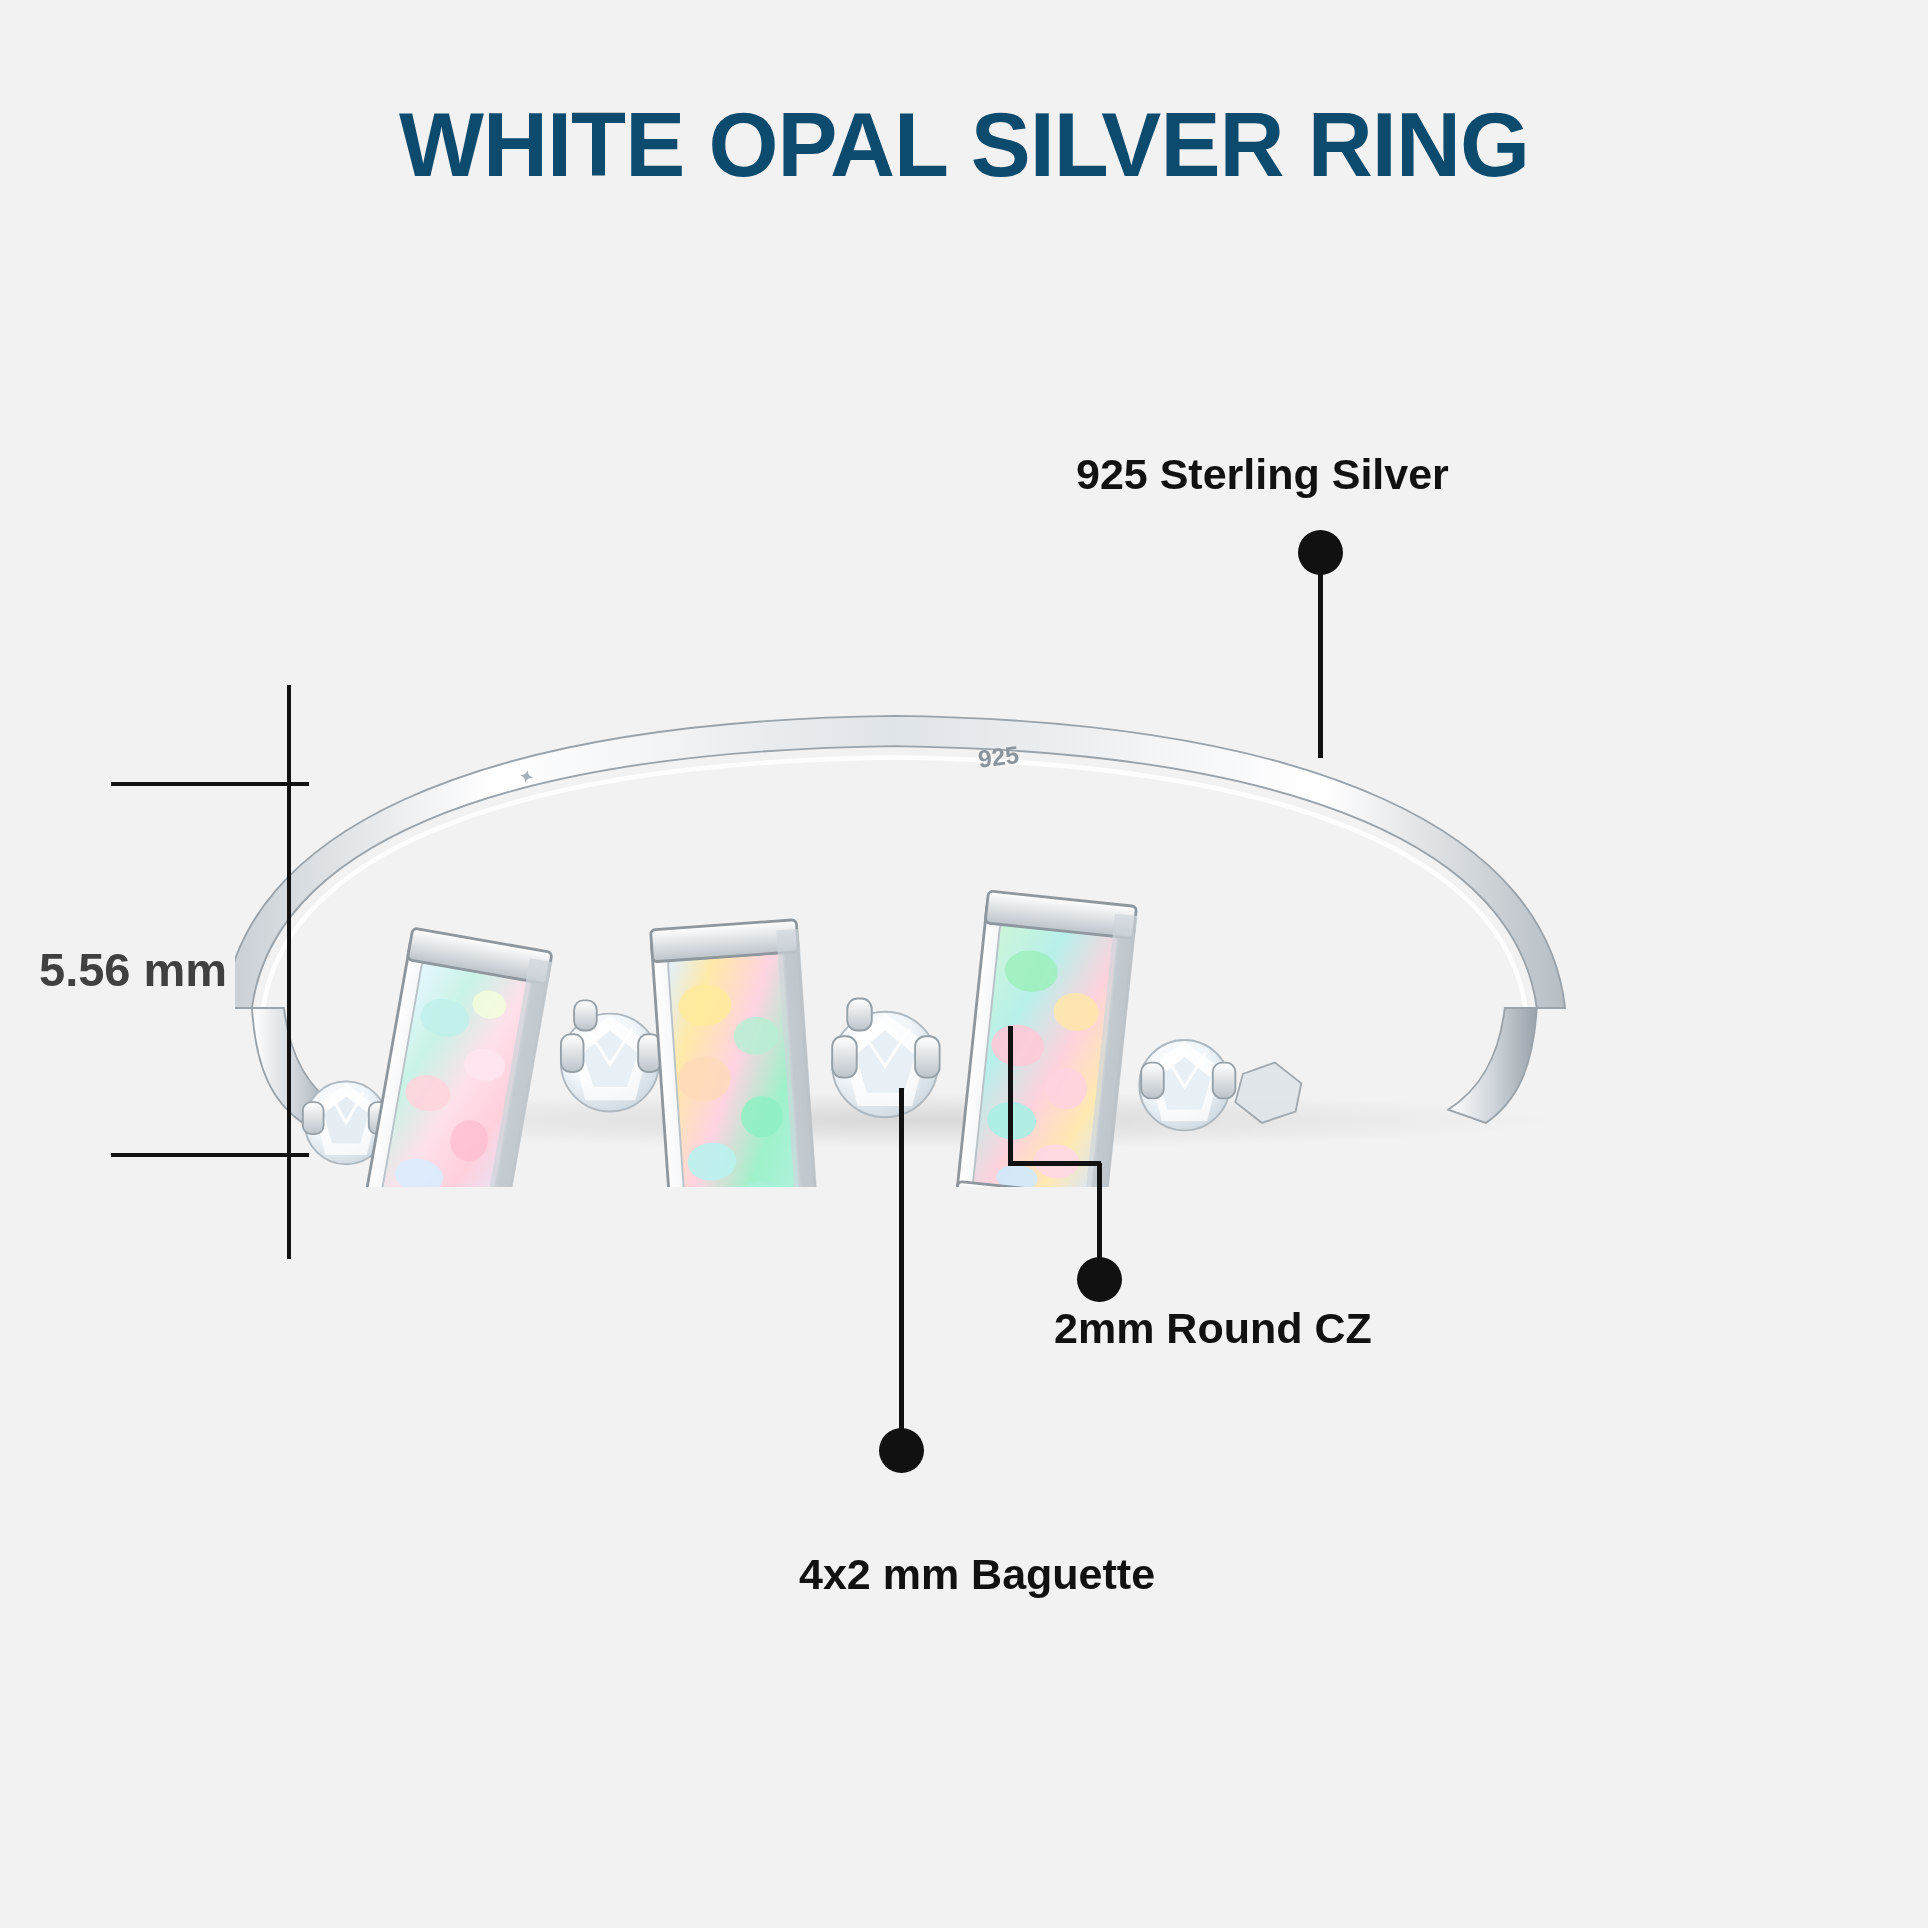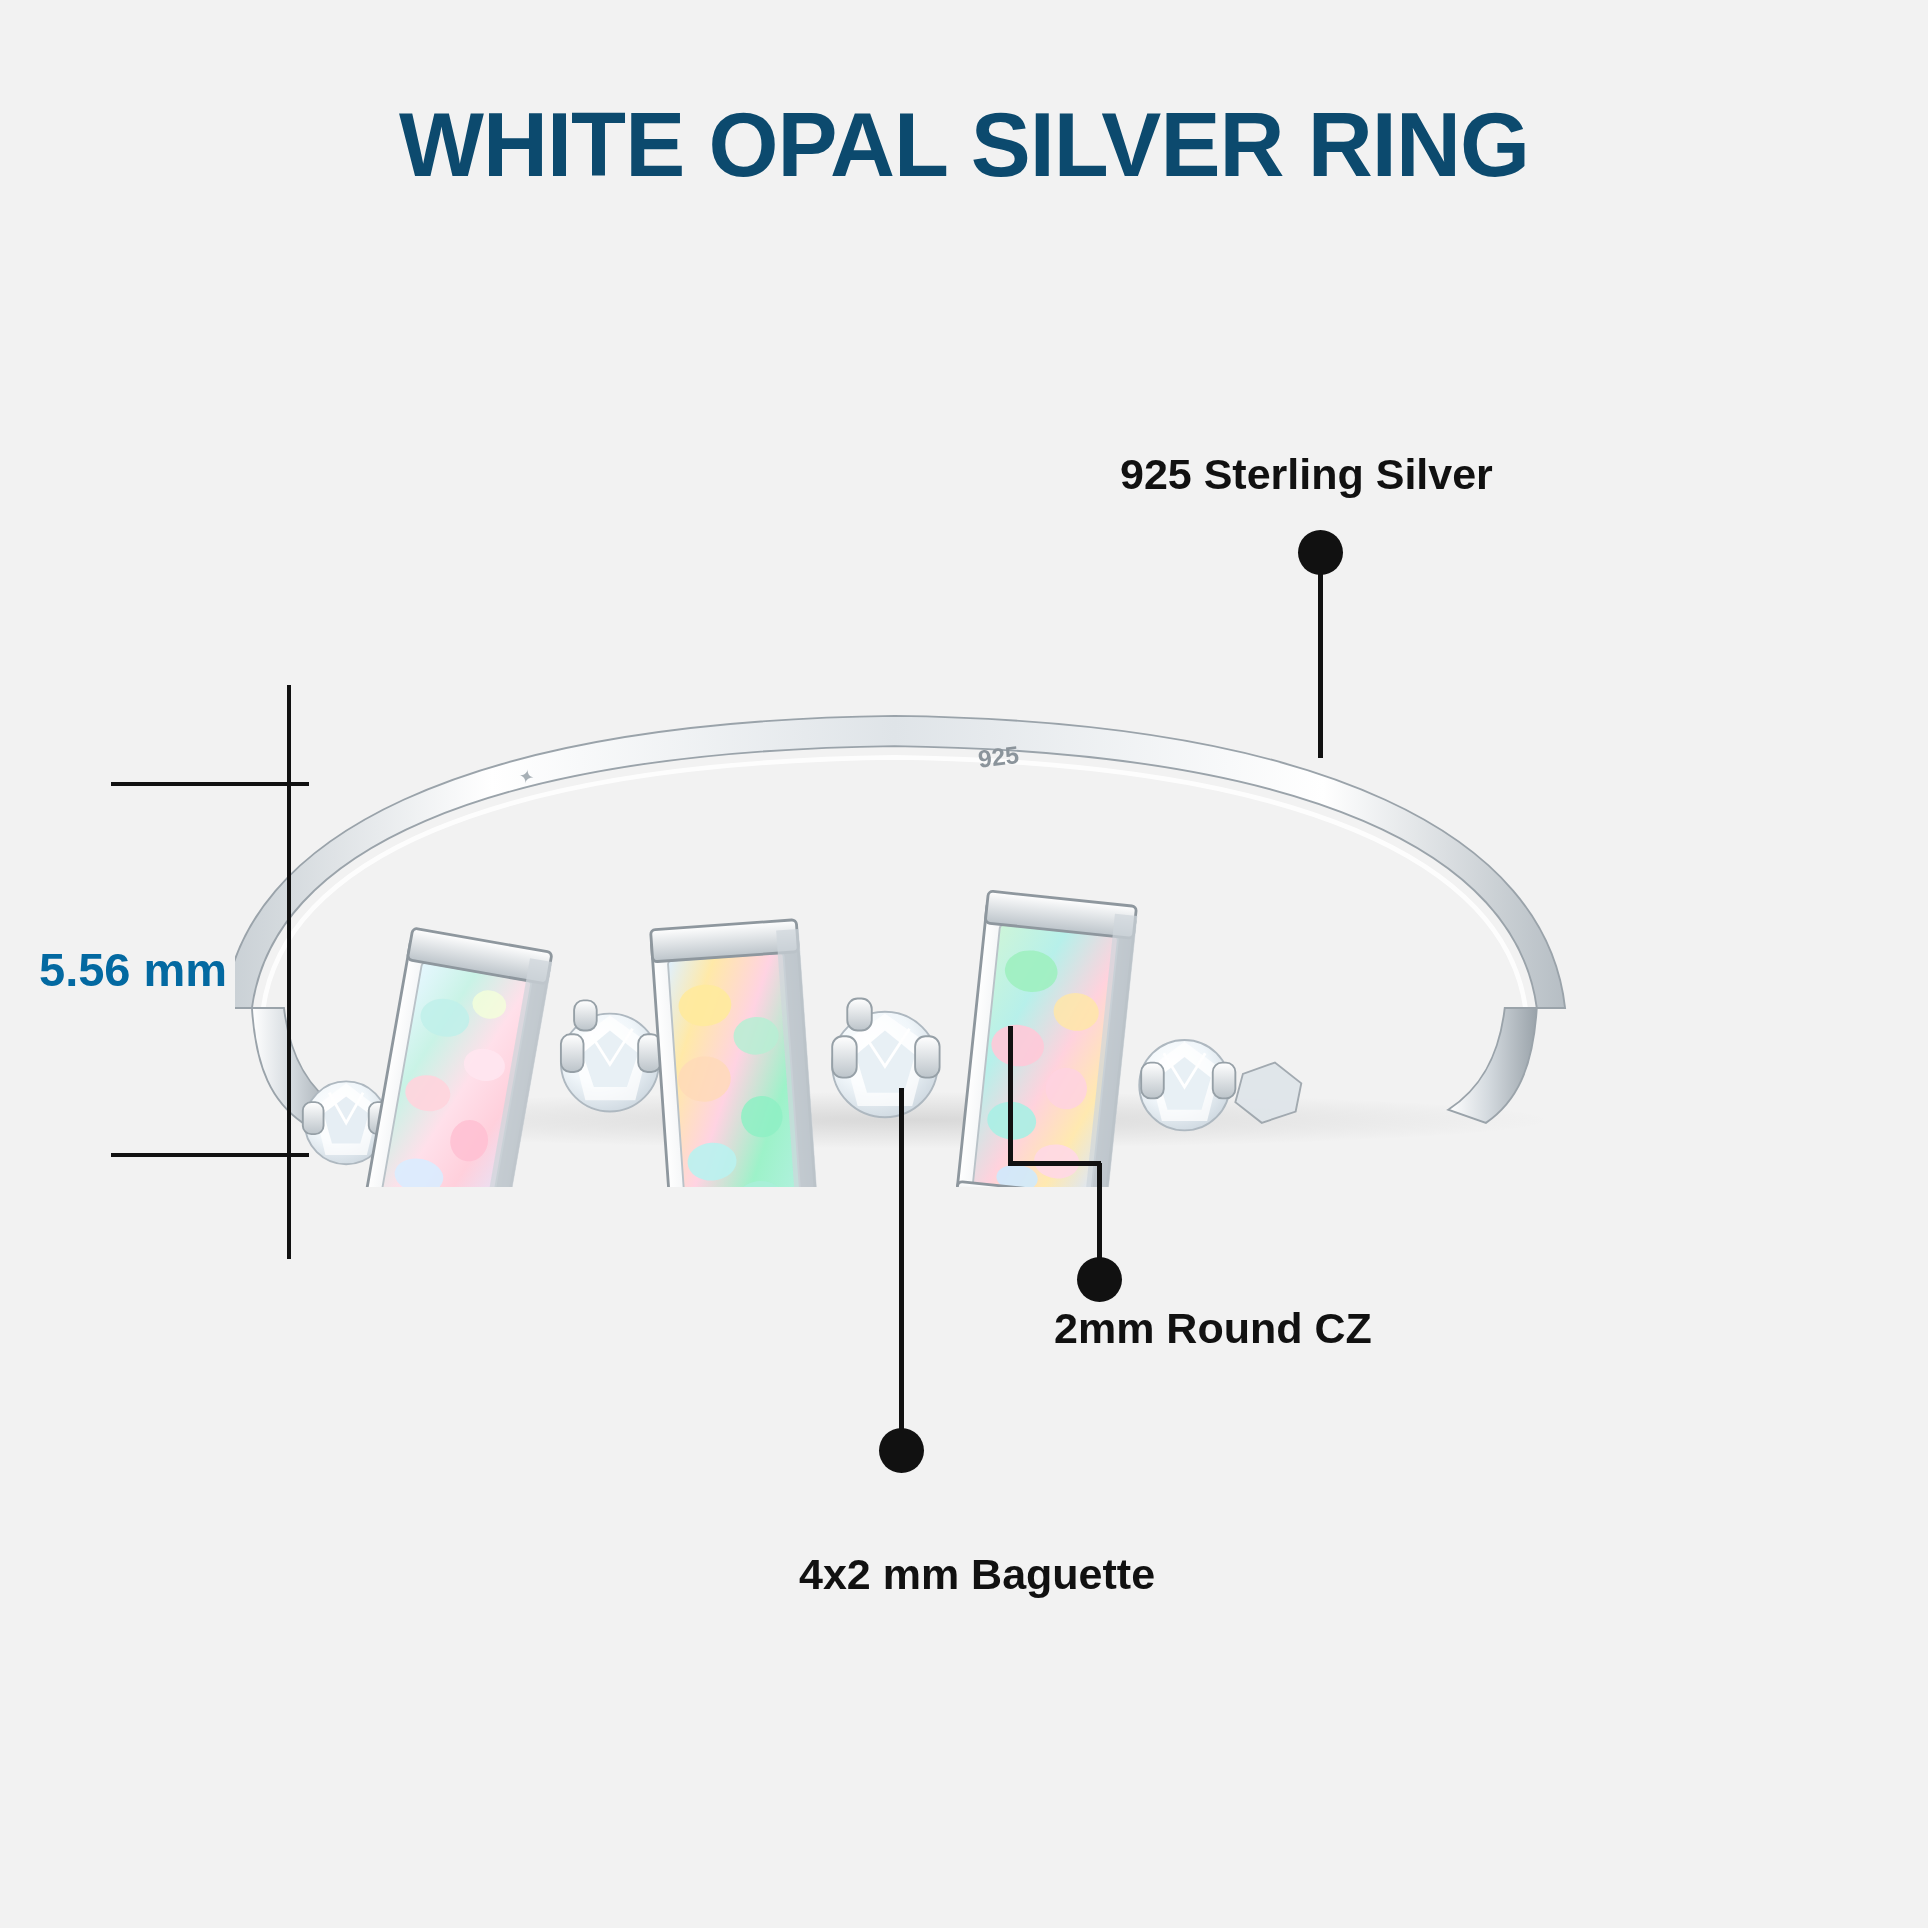--- a/index.html
+++ b/index.html
@@ -39,30 +39,30 @@
   }
 
   
   .callout-label {
     position: absolute;
     font-size: 43px;
     font-weight: bold;
     color: #111111;
     white-space: nowrap;
   }
-  #label-sterling { left: 1120px; top: 450px; }
+  #label-sterling { left: 1076px; top: 450px; }
   #label-round-cz { left: 1054px; top: 1304px; }
   #label-baguette { left: 767px; top: 1550px; margin-left: 32px; }
 
   
   .dim-text {
     position: absolute;
     font-size: 47px;
     font-weight: bold;
-    color: #0369a1;
+    color: #404040;
     white-space: nowrap;
   }
   #dim-height { left: 39px; top: 942px; }
 
   
   .leader-line {
     position: absolute;
     background: #111111;
   }
   .dot {

